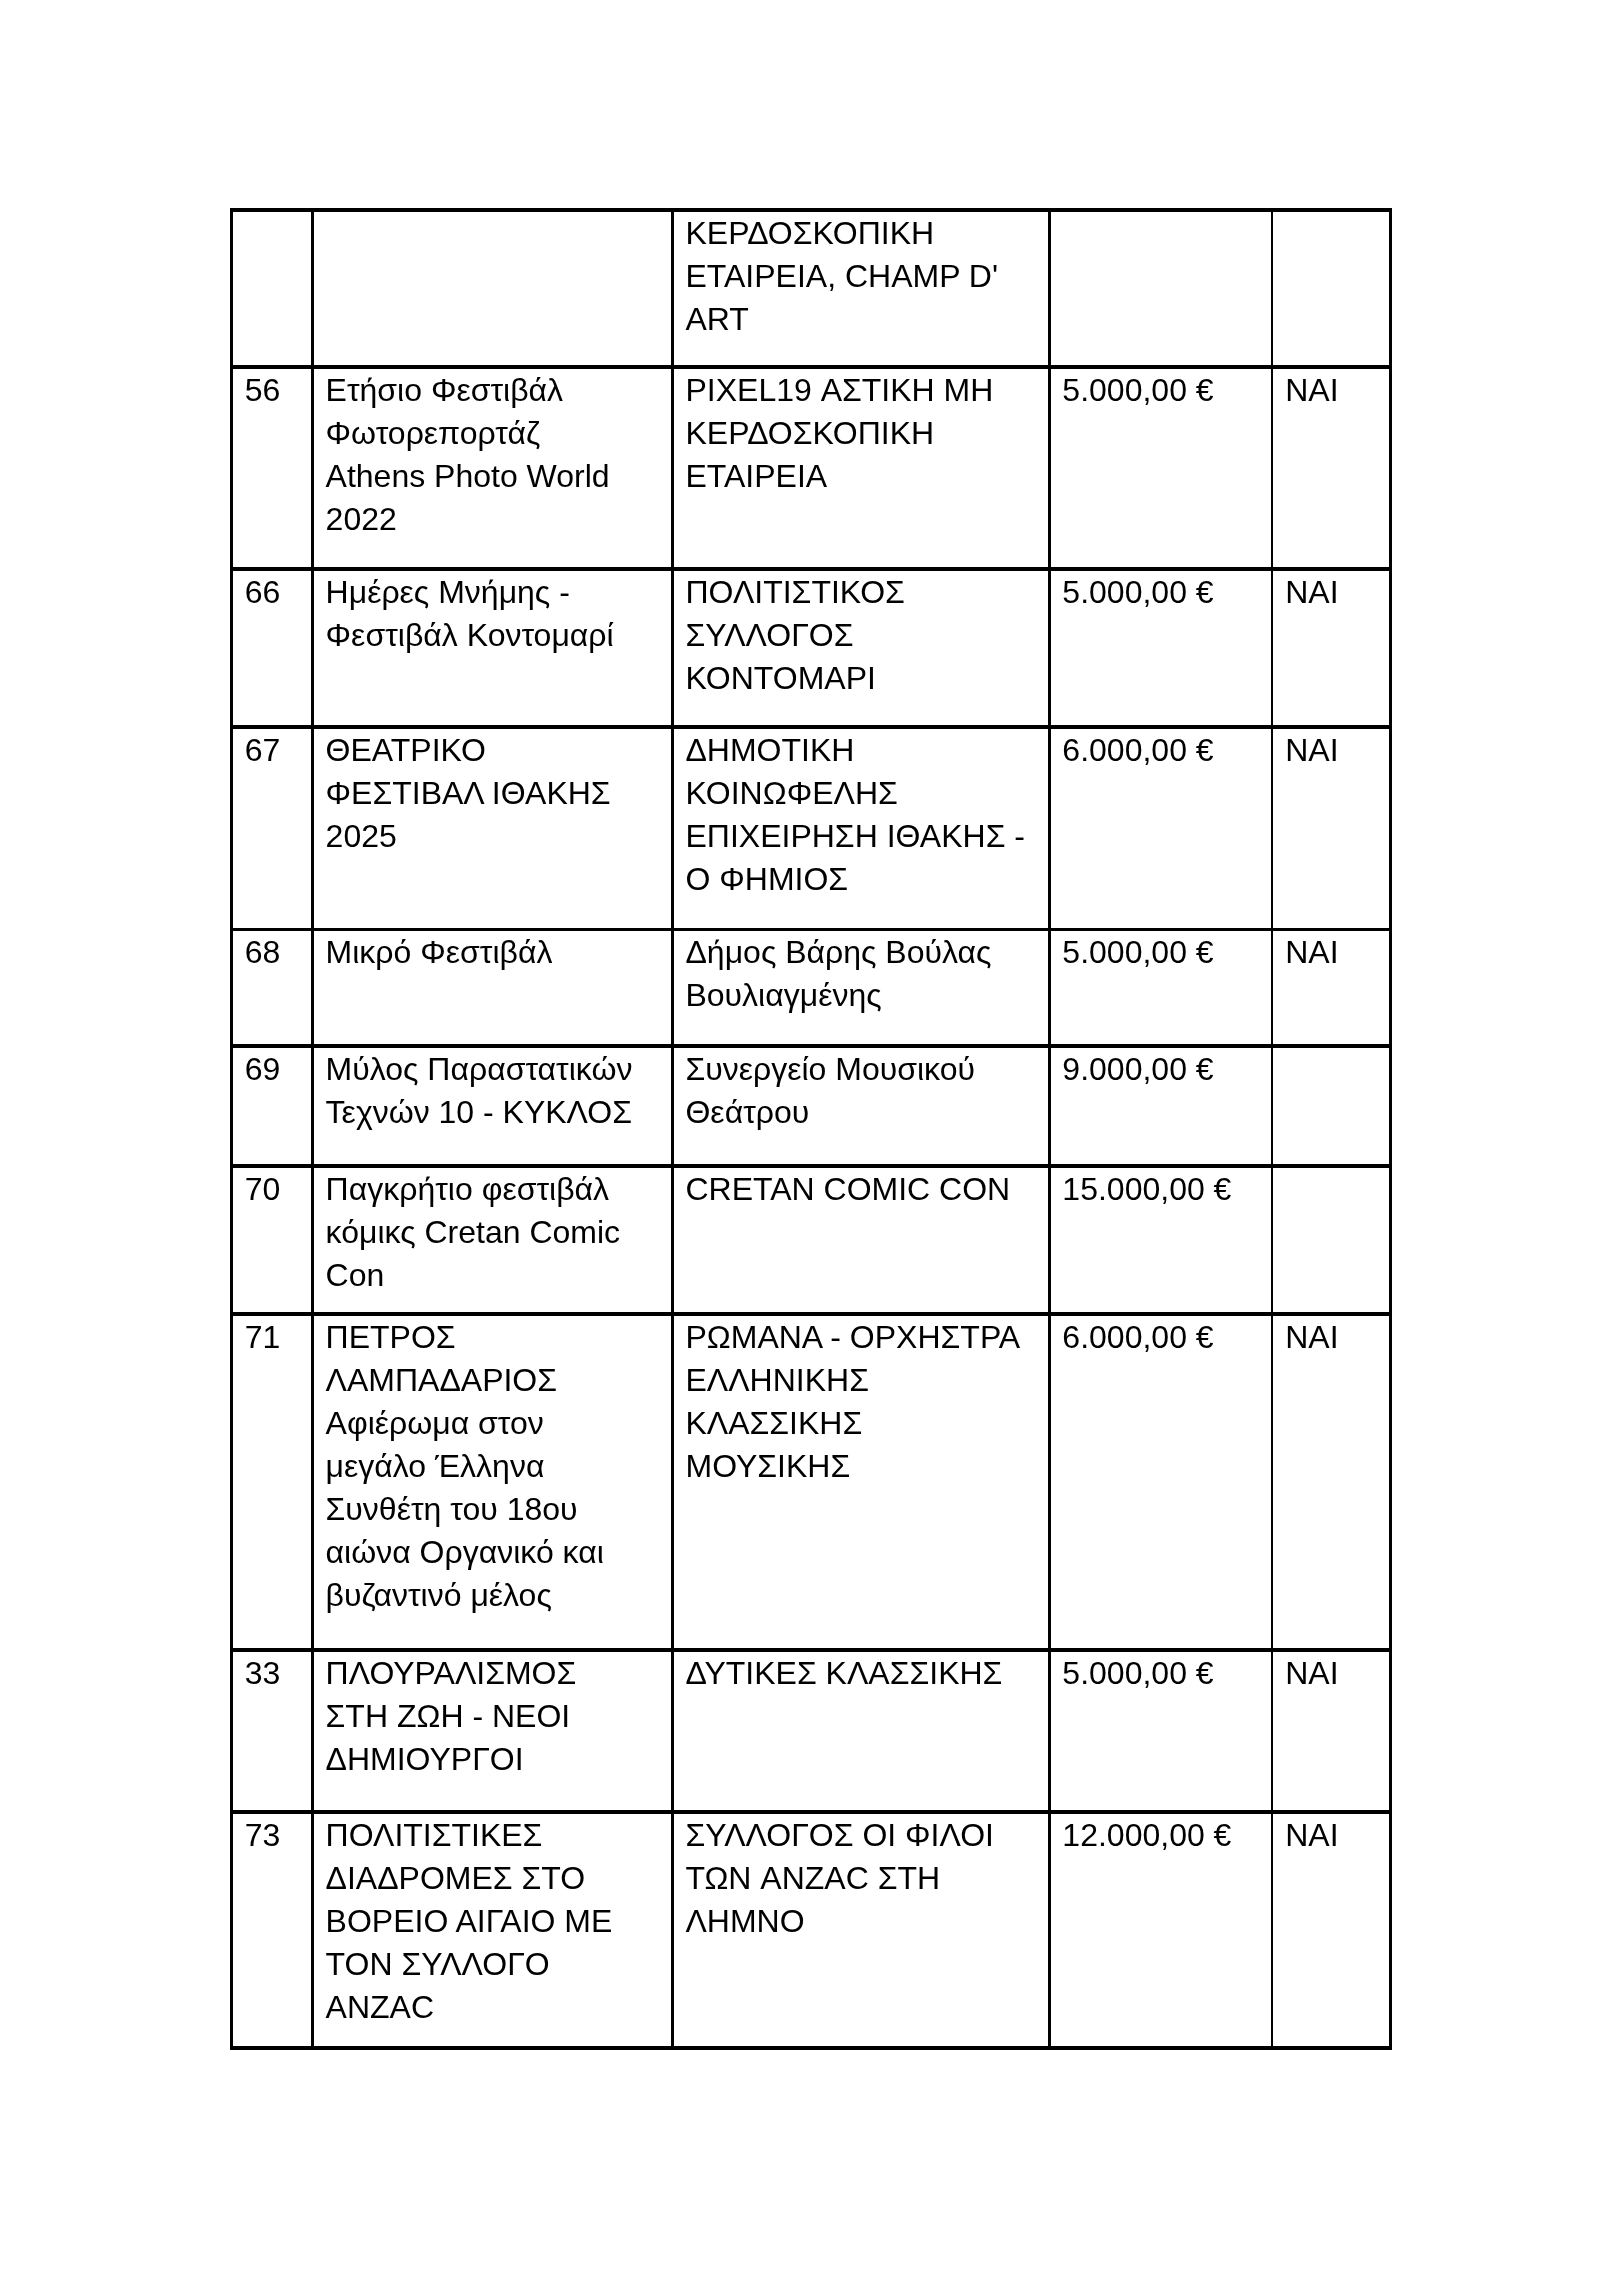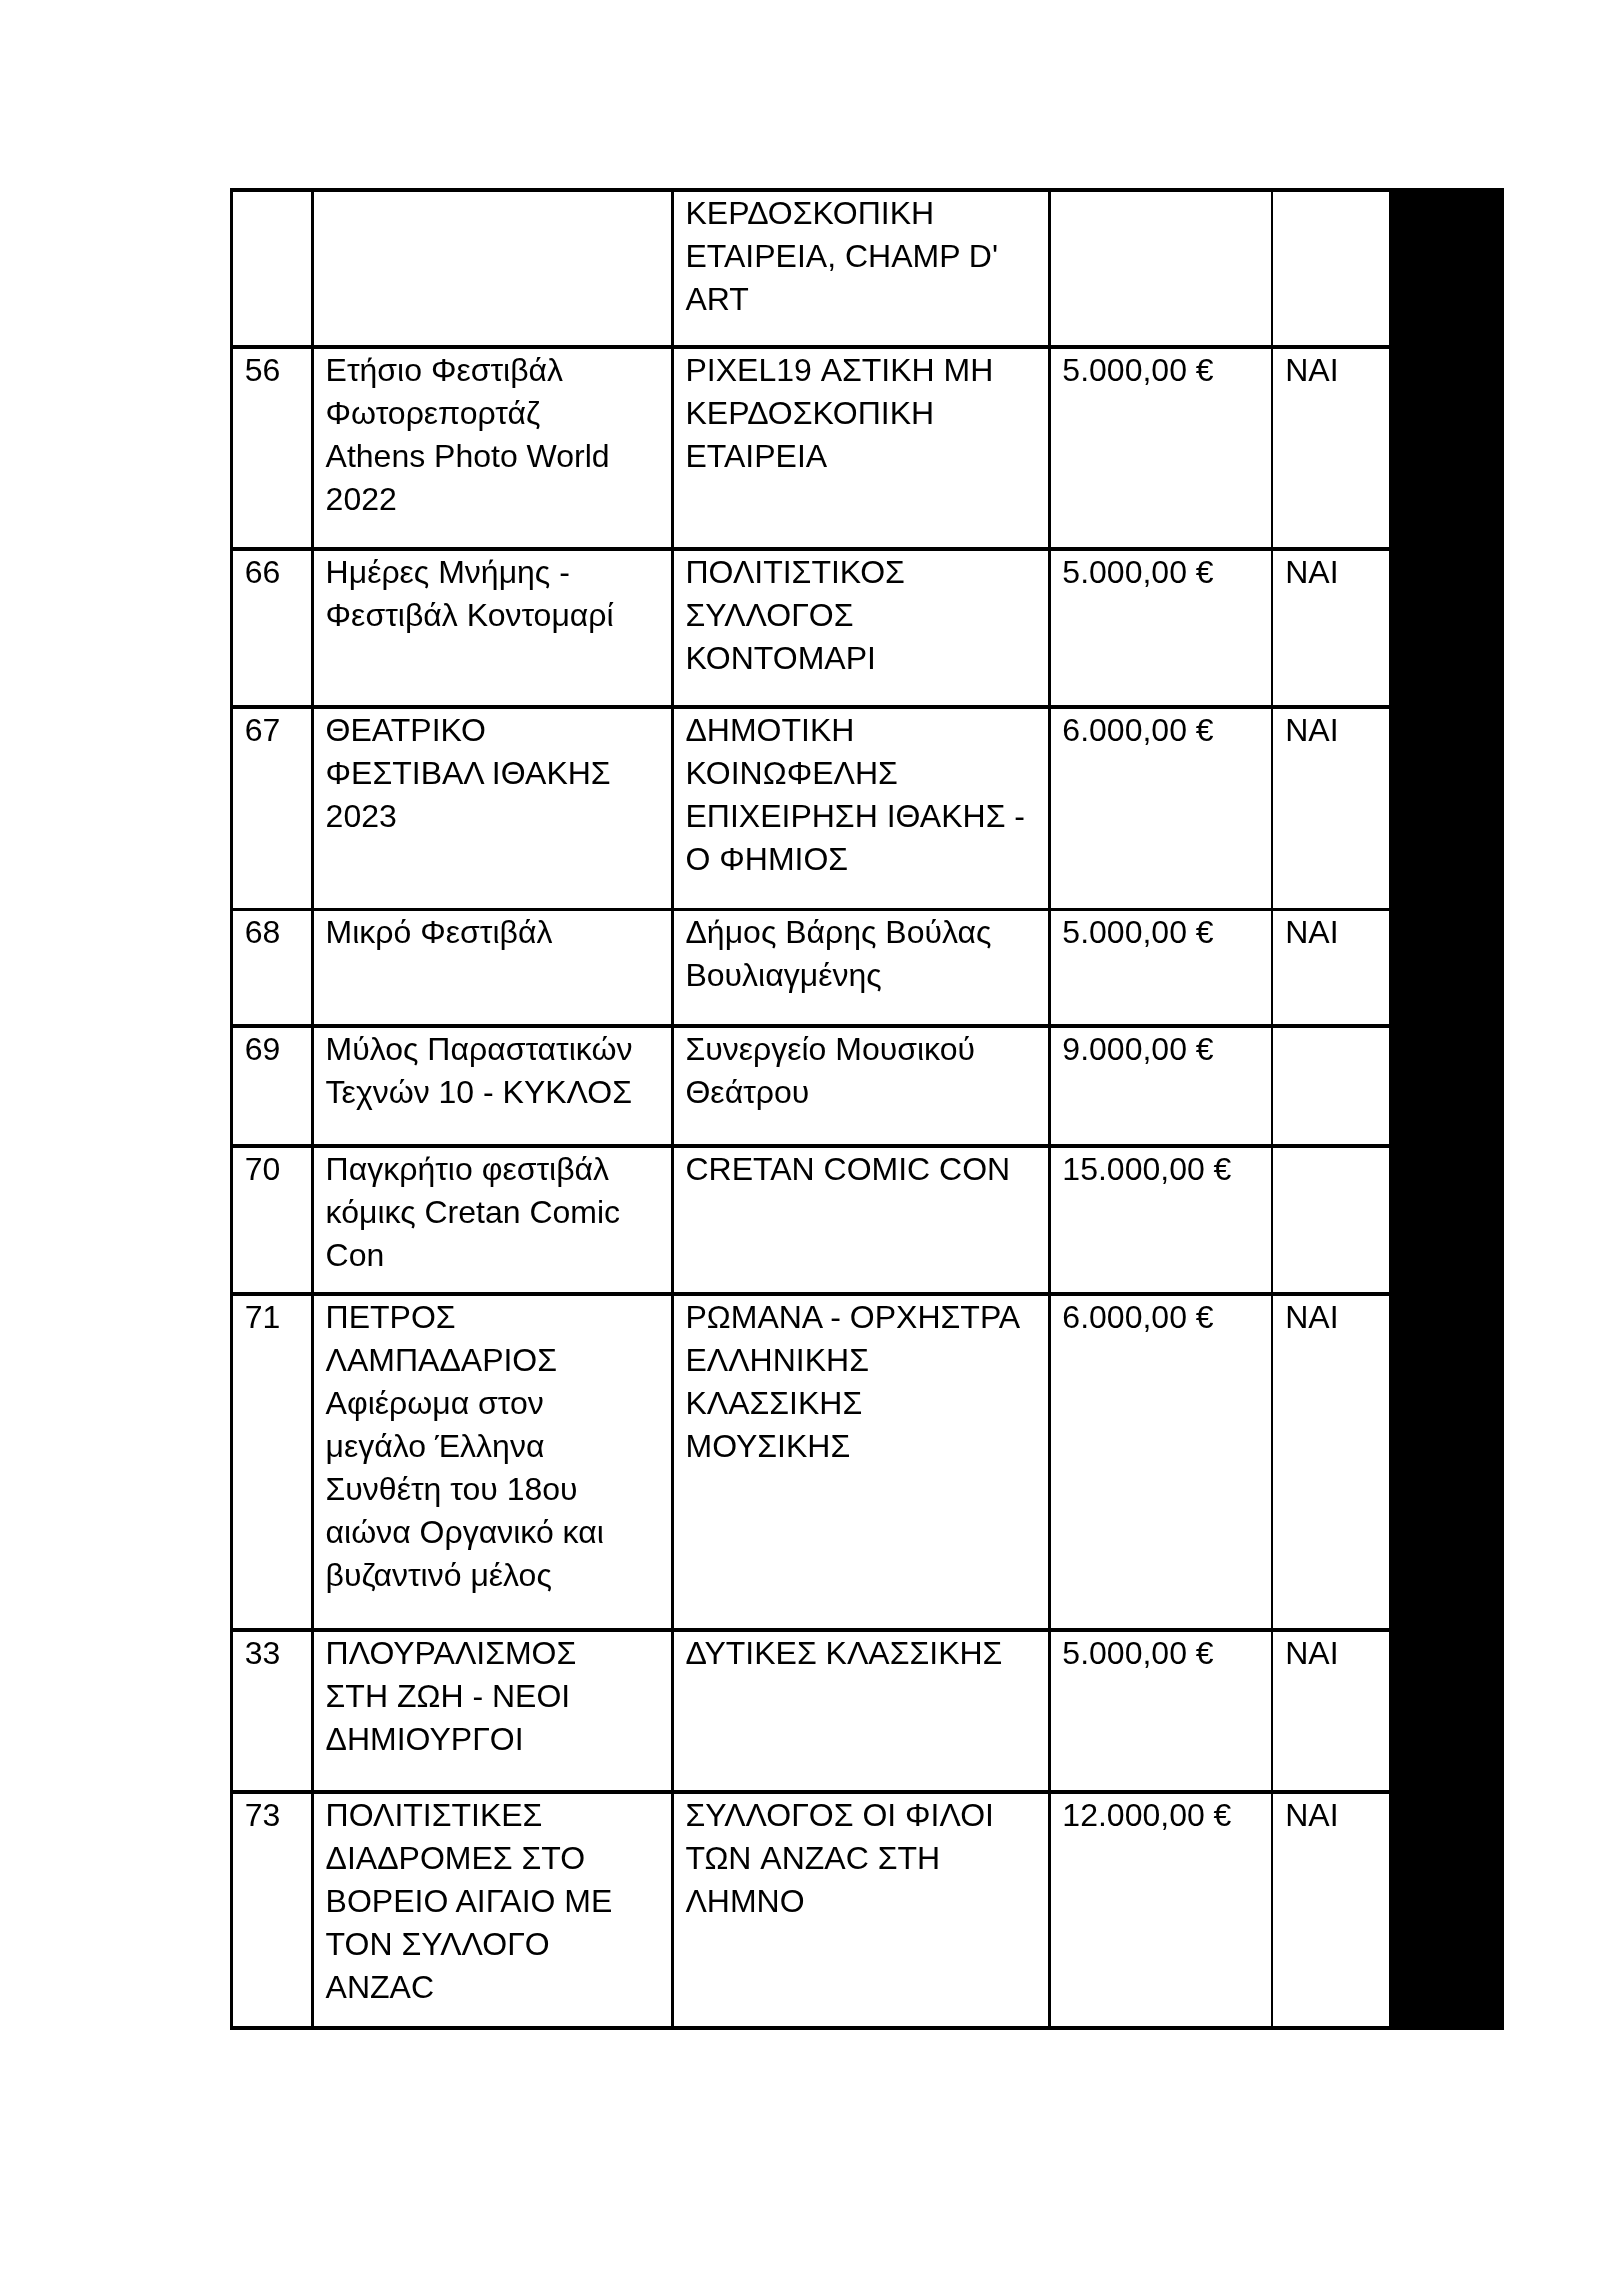--- a/index.html
+++ b/index.html
@@ -19,22 +19,22 @@
     left: 0; top: 0;
     width: 1623px;
     height: 2293px;
     background: #ffffff;
     overflow: hidden;
   }
   
   .grant-table {
     position: absolute;
     left: 230px;
-    top: 188px;
-    width: 1274px;
+    top: 208px;
+    width: 1162px;
     height: 1842px;
     box-sizing: border-box;
     background: #000000;
     display: grid;
     grid-template-columns: 78px 357px 374px 220px 116px;
     column-gap: 2.9px;
     row-gap: 3.9px;
     padding: 3.9px 2.9px;
   }
   .row { display: contents; }
@@ -87,21 +87,21 @@
 ΣΥΛΛΟΓΟΣ
 ΚΟΝΤΟΜΑΡΙ</div>
     <div class="cell">5.000,00 €</div>
     <div class="cell">ΝΑΙ</div>
   </div>
 
   <div class="row">
     <div class="cell">67</div>
     <div class="cell">ΘΕΑΤΡΙΚΟ
 ΦΕΣΤΙΒΑΛ ΙΘΑΚΗΣ
-2023</div>
+2025</div>
     <div class="cell">ΔΗΜΟΤΙΚΗ
 ΚΟΙΝΩΦΕΛΗΣ
 ΕΠΙΧΕΙΡΗΣΗ ΙΘΑΚΗΣ -
 Ο ΦΗΜΙΟΣ</div>
     <div class="cell">6.000,00 €</div>
     <div class="cell">ΝΑΙ</div>
   </div>
 
   <div class="row">
     <div class="cell">68</div>

